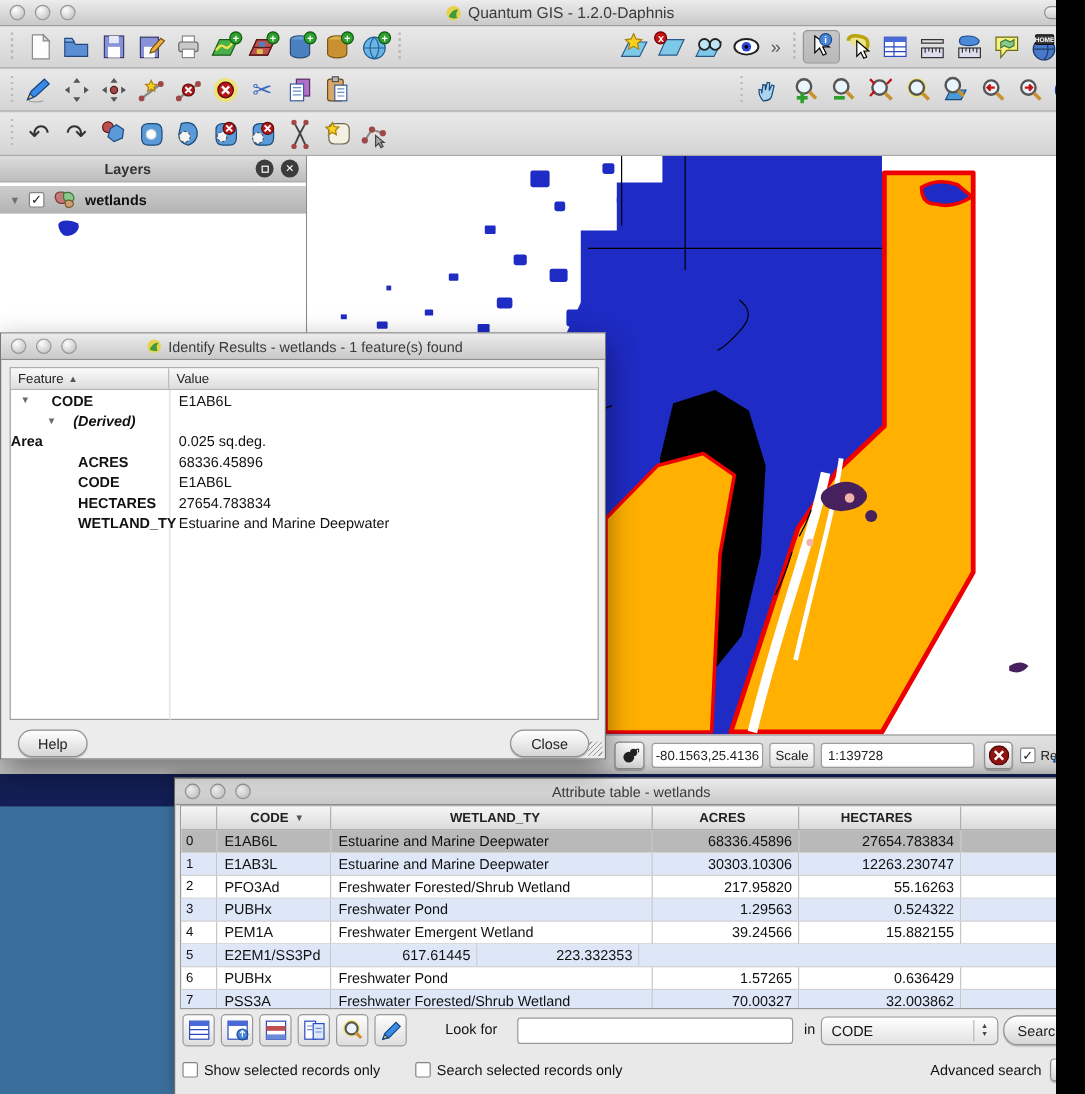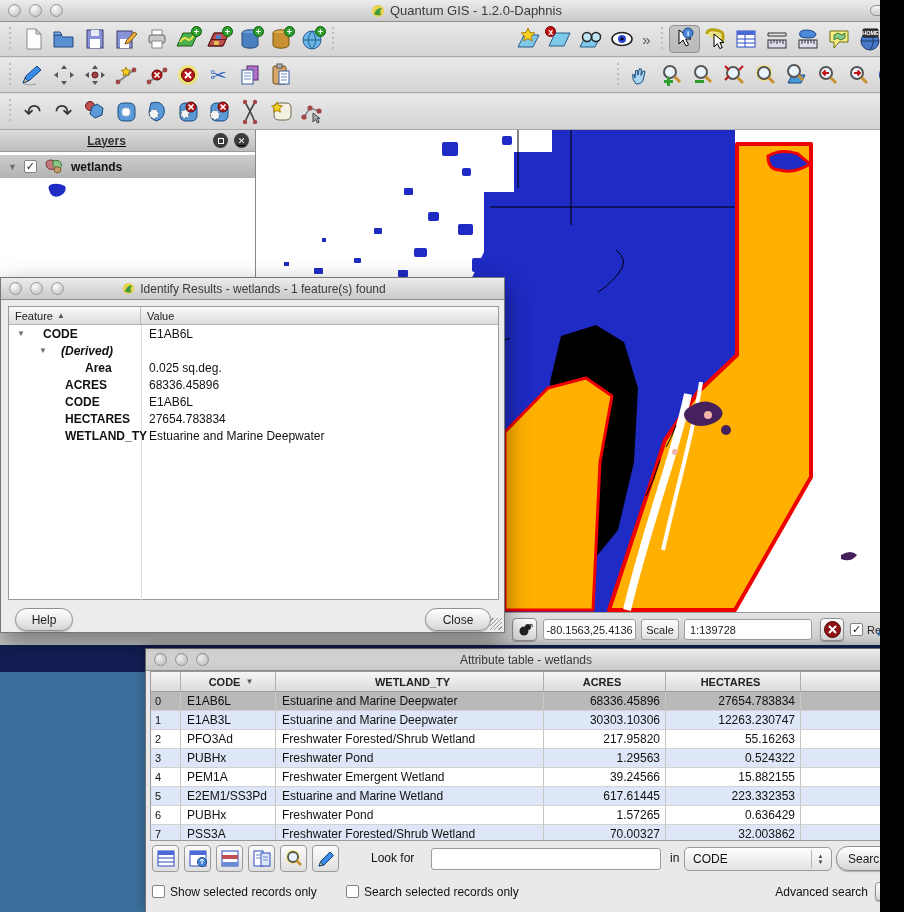--- a/index.html
+++ b/index.html
@@ -26,21 +26,21 @@
   .ti{width:31px;height:28px;display:flex;align-items:center;justify-content:center;position:relative;flex:0 0 auto;}
   .ti.pressed{background:linear-gradient(#c6c6c6,#b9b9b9);border:1px solid #939393;border-radius:4px;}
   .bdg{position:absolute;width:11px;height:11px;border-radius:50%;font:bold 9px/10px "Liberation Sans",sans-serif;color:#fff;text-align:center;}
   .bg{background:#2e9e2e;border:1px solid #0c5c0c;right:1px;top:1px;}
   .br{background:#c41212;border:1px solid #6e0000;right:1px;bottom:3px;}
   .chev{font-size:15px;color:#555;padding:0 5px;flex:0 0 auto;}
   .glyph{font-size:17px;color:#333;}
 
   
   .layers{left:0;top:130px;width:256px;height:482px;background:#fff;border-right:1px solid #8a8a8a;}
-  .layers .hdr{height:22px;background:linear-gradient(#dcdcdc,#bdbdbd);border-bottom:1px solid #9c9c9c;display:flex;align-items:center;text-decoration:underline;}
+  .layers .hdr{height:22px;background:linear-gradient(#dcdcdc,#bdbdbd);border-bottom:1px solid #9c9c9c;display:flex;align-items:center;}
   .layers .hdr .t{flex:1;text-align:center;font-size:12px;font-weight:bold;color:#333;}
   .pbtn{width:15px;height:15px;border-radius:50%;background:#3c3c3c;color:#fff;font-size:9px;display:flex;align-items:center;justify-content:center;margin-right:6px;flex:0 0 auto;}
   .lrow{position:absolute;left:0;top:25px;width:100%;height:23px;background:linear-gradient(#cdcdcd,#b3b3b3);display:flex;align-items:center;gap:7px;padding-left:8px;}
   .lrow .name{font-size:12px;font-weight:bold;color:#111;}
   .twisty{color:#6e6e6e;font-size:9px;}
 
   
   .map{left:256px;top:130px;width:648px;height:482px;background:#fff;}
 
   
@@ -632,21 +632,20 @@
           <div class="cn">4</div>
           <div class="cc">PEM1A</div>
           <div class="cw">Freshwater Emergent Wetland</div>
           <div class="ca">39.24566</div>
           <div class="ch">15.882155</div>
           <div class="cf"></div>
         </div>
       <div class="trow tint">
           <div class="cn">5</div>
           <div class="cc">E2EM1/SS3Pd</div>
-          <div class="cw">Estuarine and Marine Wetland</div>
           <div class="ca">617.61445</div>
           <div class="ch">223.332353</div>
           <div class="cf"></div>
         </div>
       <div class="trow">
           <div class="cn">6</div>
           <div class="cc">PUBHx</div>
           <div class="cw">Freshwater Pond</div>
           <div class="ca">1.57265</div>
           <div class="ch">0.636429</div>
@@ -757,21 +756,21 @@
         <div class="irow" style="padding-left:8px;position:relative">
             <span class="tw">▼</span>
             <span class="lbl" style="padding-left:16px">CODE</span>
             <span class="val">E1AB6L</span>
           </div>
         <div class="irow" style="padding-left:30px;position:relative">
             <span class="tw">▼</span>
             <span class="lbl it" style="padding-left:12px">(Derived)</span>
             <span class="val"></span>
           </div>
-        <div class="irow" style="padding-left:76px;position:relative">
+        <div class="irow" style="position:relative">
             <span class="lbl">Area</span>
             <span class="val">0.025 sq.deg.</span>
           </div>
         <div class="irow" style="padding-left:56px;position:relative">
             <span class="lbl">ACRES</span>
             <span class="val">68336.45896</span>
           </div>
         <div class="irow" style="padding-left:56px;position:relative">
             <span class="lbl">CODE</span>
             <span class="val">E1AB6L</span>

